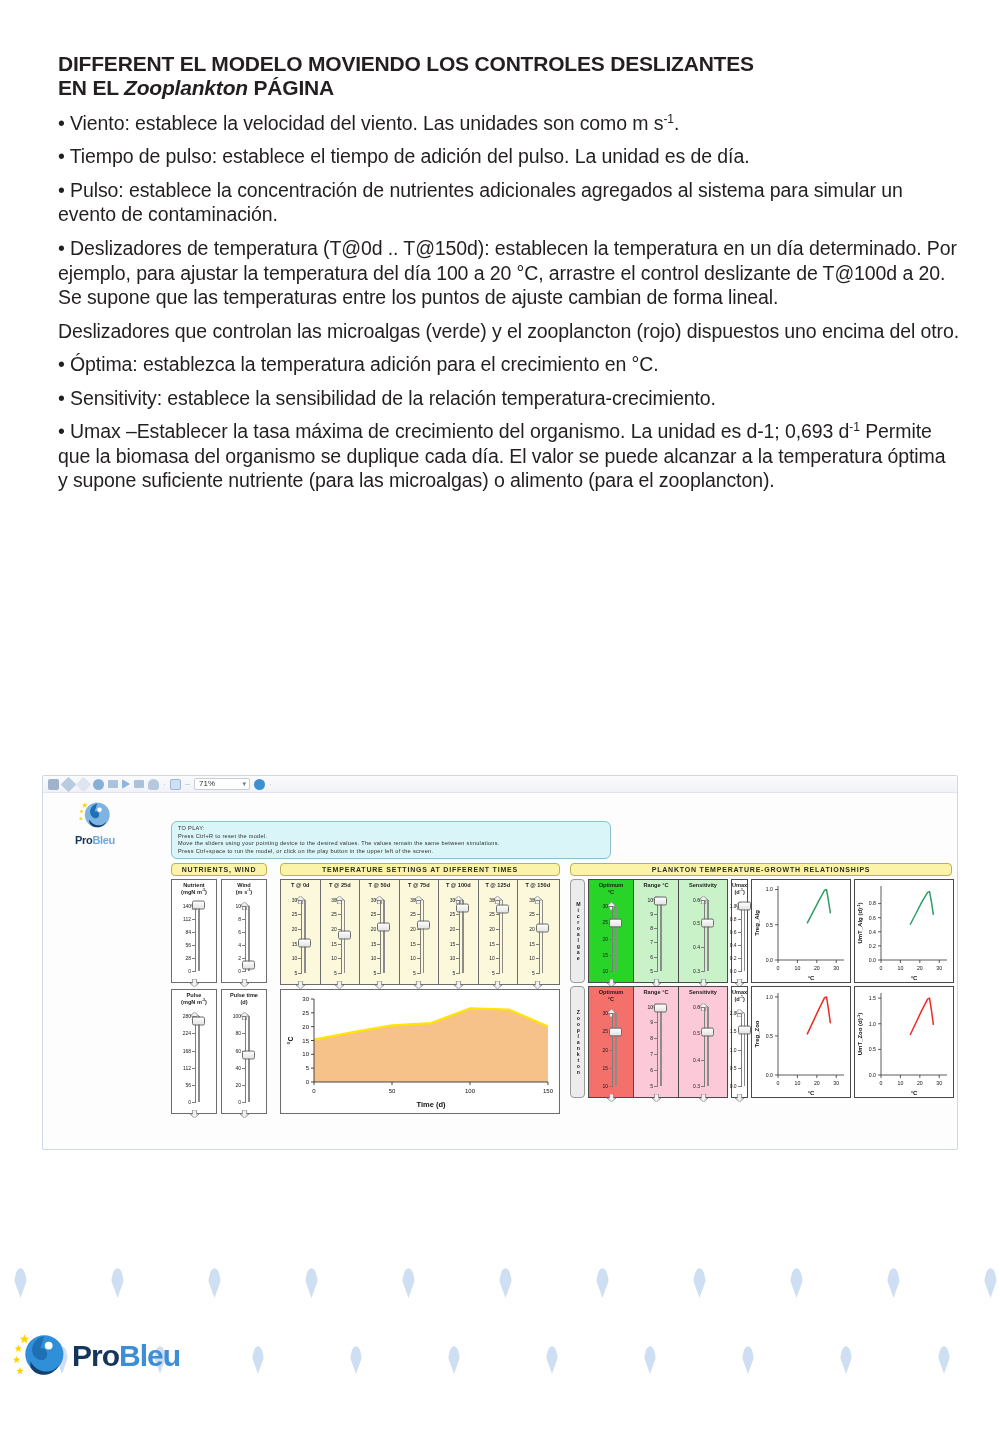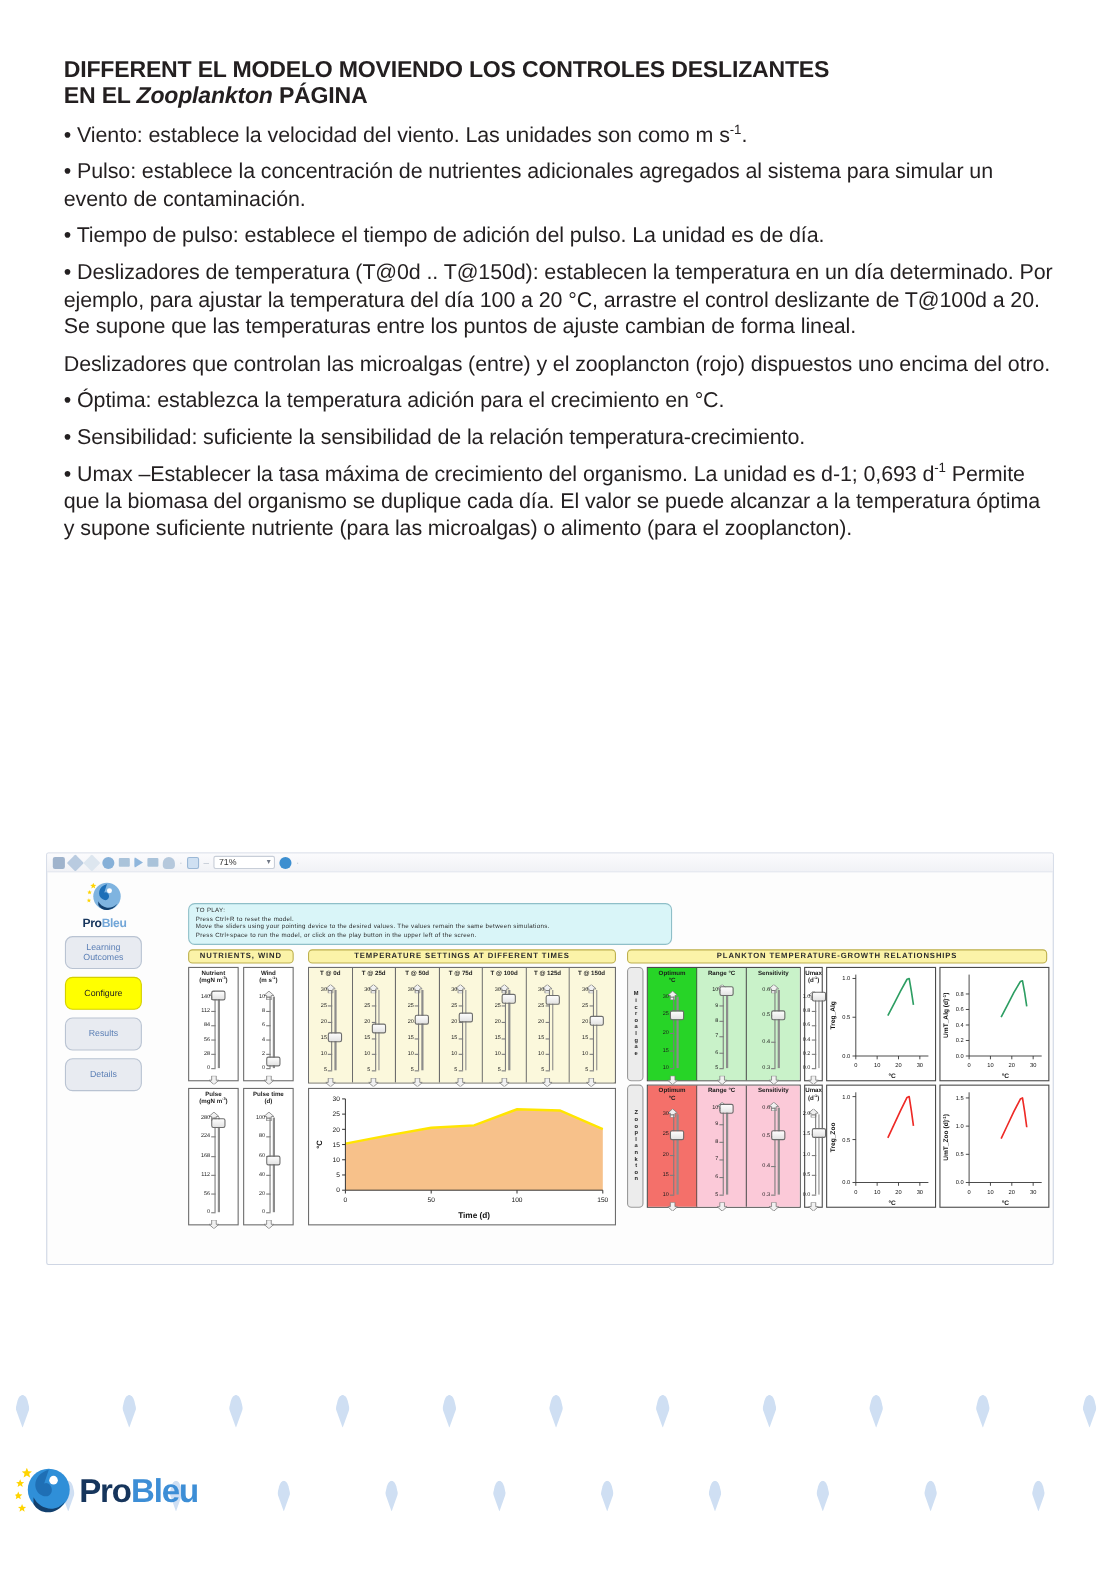--- a/index.html
+++ b/index.html
@@ -216,26 +216,26 @@
 </head>
 <body>
 
 <div class="doc">
   <h1>
     <span>DIFFERENT EL MODELO MOVIENDO LOS CONTROLES DESLIZANTES</span><br>
     <span>EN EL </span><span class="ital">Zooplankton</span><span> PÁGINA</span>
   </h1>
   <div id="paras">
       <p>• Viento: establece la velocidad del viento. Las unidades son como m s<sup>-1</sup>.</p>
+      <p>• Tiempo de pulso: establece el tiempo de adición del pulso. La unidad es de día.</p>
       <p>• Pulso: establece la concentración de nutrientes adicionales agregados al sistema para simular un evento de contaminación.</p>
-      <p>• Tiempo de pulso: establece el tiempo de adición del pulso. La unidad es de día.</p>
       <p>• Deslizadores de temperatura (T@0d .. T@150d): establecen la temperatura en un día determinado. Por ejemplo, para ajustar la temperatura del día 100 a 20 °C, arrastre el control deslizante de T@100d a 20. Se supone que las temperaturas entre los puntos de ajuste cambian de forma lineal.</p>
-      <p>Deslizadores que controlan las microalgas (entre) y el zooplancton (rojo) dispuestos uno encima del otro.</p>
+      <p>Deslizadores que controlan las microalgas (verde) y el zooplancton (rojo) dispuestos uno encima del otro.</p>
       <p>• Óptima: establezca la temperatura adición para el crecimiento en °C.</p>
-      <p>• Sensibilidad: suficiente la sensibilidad de la relación temperatura-crecimiento.</p>
+      <p>• Sensitivity: establece la sensibilidad de la relación temperatura-crecimiento.</p>
       <p>•  Umax –Establecer la tasa máxima de crecimiento del organismo. La unidad es d-1; 0,693 d<sup>-1</sup> Permite que la biomasa del organismo se duplique cada día. El valor se puede alcanzar a la temperatura óptima y supone suficiente nutriente (para las microalgas) o alimento (para el zooplancton).</p>
     </div>
 </div>
 
 <div class="shot">
 
   <div class="toolbar">
     <span class="tb-ico sq"></span>
     <span class="tb-ico dia"></span>
     <span class="tb-ico dia2"></span>
@@ -269,34 +269,20 @@
             <polygon points="6,18 7,20.4 9.6,20.6 7.6,22.2 8.2,24.7 6,23.3 3.8,24.7 4.4,22.2 2.4,20.6 5,20.4"></polygon>
             <polygon points="5,31 6,33.4 8.6,33.6 6.6,35.2 7.2,37.7 5,36.3 2.8,37.7 3.4,35.2 1.4,33.6 4,33.4"></polygon>
           </g>
         </svg>
       </div>
       <div class="logo-txt">
         <span class="a">Pro</span><span class="b">Bleu</span>
       </div>
     </div>
 
-    <div class="sidebar" id="sidebar">
-        <div class="sb-btn">
-          <span>Learning Outcomes</span>
-        </div>
-        <div class="sb-btn active">
-          <span>Configure</span>
-        </div>
-        <div class="sb-btn">
-          <span>Results</span>
-        </div>
-        <div class="sb-btn">
-          <span>Details</span>
-        </div>
-      </div>
 
     <div class="banner">
       <div>TO PLAY:</div>
       <div>Press Ctrl+R to reset the model.</div>
       <div>Move the sliders using your pointing device to the desired values. The values remain the same between simulations.</div>
       <div>Press Ctrl+space to run the model, or click on the play button in the upper left of the screen.</div>
     </div>
 
     <div class="grp-nw">
       <div class="hdr">NUTRIENTS,  WIND</div>

